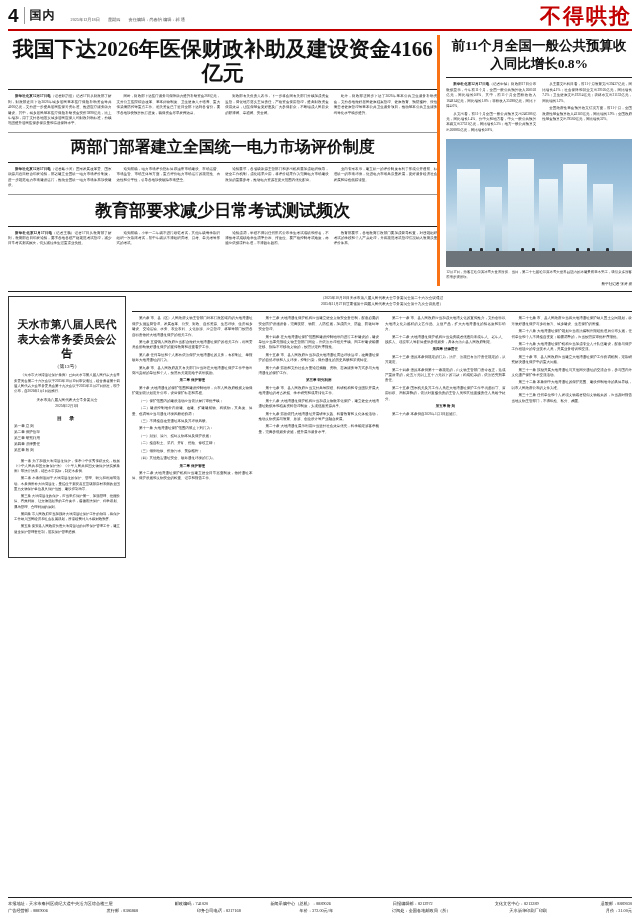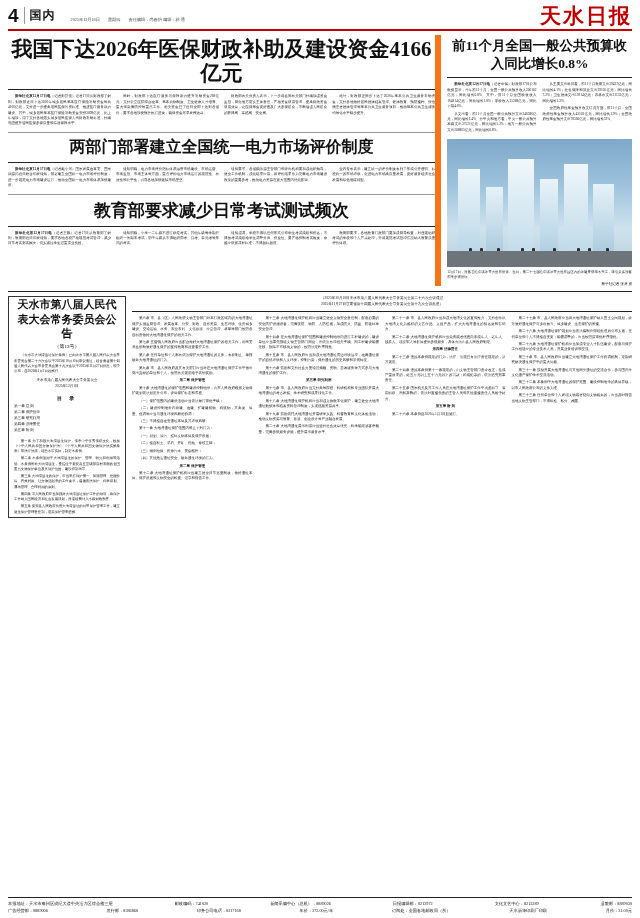--- a/index.html
+++ b/index.html
@@ -22,21 +22,21 @@
   .mh-right{text-align:right;}
   .paper-title{font-size:21px;font-weight:bold;color:#c20000;letter-spacing:2px;font-family:"Liberation Serif",serif;line-height:1;}
 
   
   .col-text{font-size:3.5px;line-height:1.55;text-align:justify;color:#1a1a1a;}
   .col-text p{margin:0 0 2px 0;text-indent:2em;}
 
   
   .top-zone{display:flex;margin-top:4px;}
   .top-left{width:430px;}
-  .top-right{width:186px;border-left:6px solid #f97316;padding-left:6px;}
+  .top-right{width:186px;border-left:3px solid #f97316;padding-left:6px;}
 
   .headline1{
     font-size:21px;font-weight:bold;text-align:center;letter-spacing:0px;
     margin:2px 0 4px 0;line-height:1.15;
   }
   .headline2{font-size:16px;font-weight:bold;text-align:center;margin:4px 0 4px 0;}
   .headline3{font-size:17px;font-weight:bold;text-align:center;margin:4px 0 4px 0;}
   .rule{border-top:1px solid #222;margin:4px 0;}
   .rule-thin{border-top:1px solid #999;margin:3px 0;}
   .cols4{display:flex;gap:5px;}
@@ -59,21 +59,21 @@
   .ice.t4{left:50%;width:10%;height:58%;background:linear-gradient(180deg,#edf6fb,#aecfe1);}
   .ice.t5{left:63%;width:13%;height:70%;background:linear-gradient(180deg,#f4fafd,#bdd9e8);}
   .ice.t6{left:79%;width:11%;height:54%;background:linear-gradient(180deg,#eaf4fa,#a9cadd);}
   .ground{position:absolute;left:0;right:0;bottom:0;height:16px;background:#6d747a;}
   .crowd{position:absolute;bottom:12px;width:3px;height:7px;background:#2b2f33;border-radius:1px;}
   .caption{font-size:3.4px;line-height:1.5;margin-top:3px;text-align:justify;color:#222;}
   .credit{font-size:3.6px;text-align:right;margin-top:2px;}
 
   
   .bottom-zone{margin-top:5px;border-top:1px solid #222;padding-top:4px;display:flex;gap:6px;}
-  .bz-left{width:118px;border:1px solid #333;padding:0 5px;box-sizing:border-box;}
+  .bz-left{width:118px;border:1px solid #333;padding:20px 5px;box-sizing:border-box;}
   .bz-right{flex:1;}
 
   .notice-title{font-size:11px;font-weight:bold;text-align:center;line-height:1.3;letter-spacing:0px;}
   .notice-sub{font-size:5px;text-align:center;margin-top:3px;}
   .notice-body{font-size:3.4px;line-height:1.55;text-align:justify;margin-top:4px;}
   .notice-body p{margin:0 0 2px 0;text-indent:2em;}
   .sig{font-size:3.6px;text-align:center;line-height:1.6;margin-top:4px;}
   .toc-title{font-size:5px;text-align:center;font-weight:bold;margin:5px 0 3px 0;letter-spacing:3px;}
   .toc{font-size:3.6px;line-height:1.65;}
   .toc div{display:flex;justify-content:flex-start;gap:2px;}
@@ -98,21 +98,21 @@
       <span class="pagenum">4</span>
       <span class="mh-sep"></span>
       <span class="section-name">国内</span>
       <span class="mh-meta">
         <span>2025年12月18日</span>
         <span>星期四</span>
         <span>责任编辑：尚春怡  编辑：郭  通</span>
       </span>
     </div>
     <div class="mh-right">
-      <div class="paper-title">天水日报</div>
+      <div class="paper-title">不得哄抢</div>
     </div>
   </div>
 
   <div class="top-zone">
 
     <div class="top-left">
 
       <div class="headline1">我国下达2026年医保财政补助及建设资金4166亿元</div>
       <div class="rule"></div>
       <div class="cols4">

